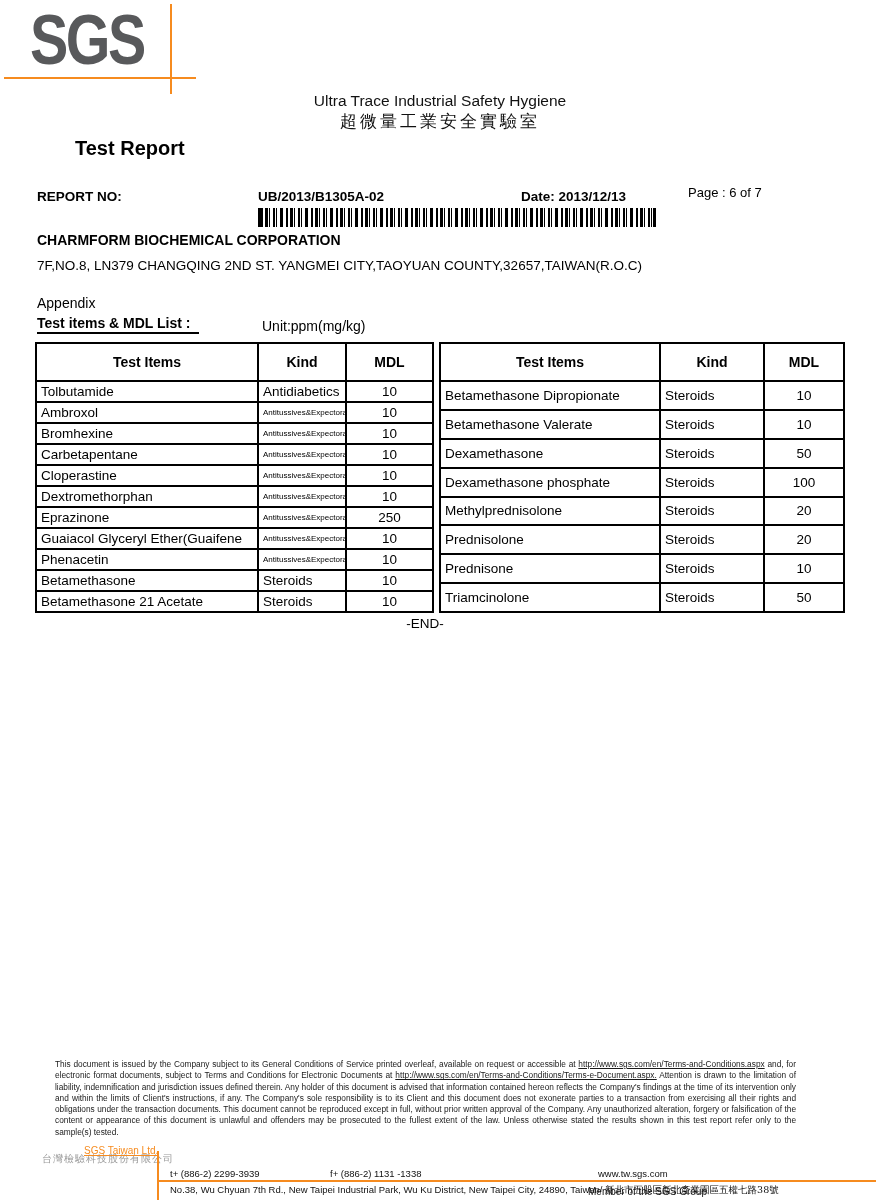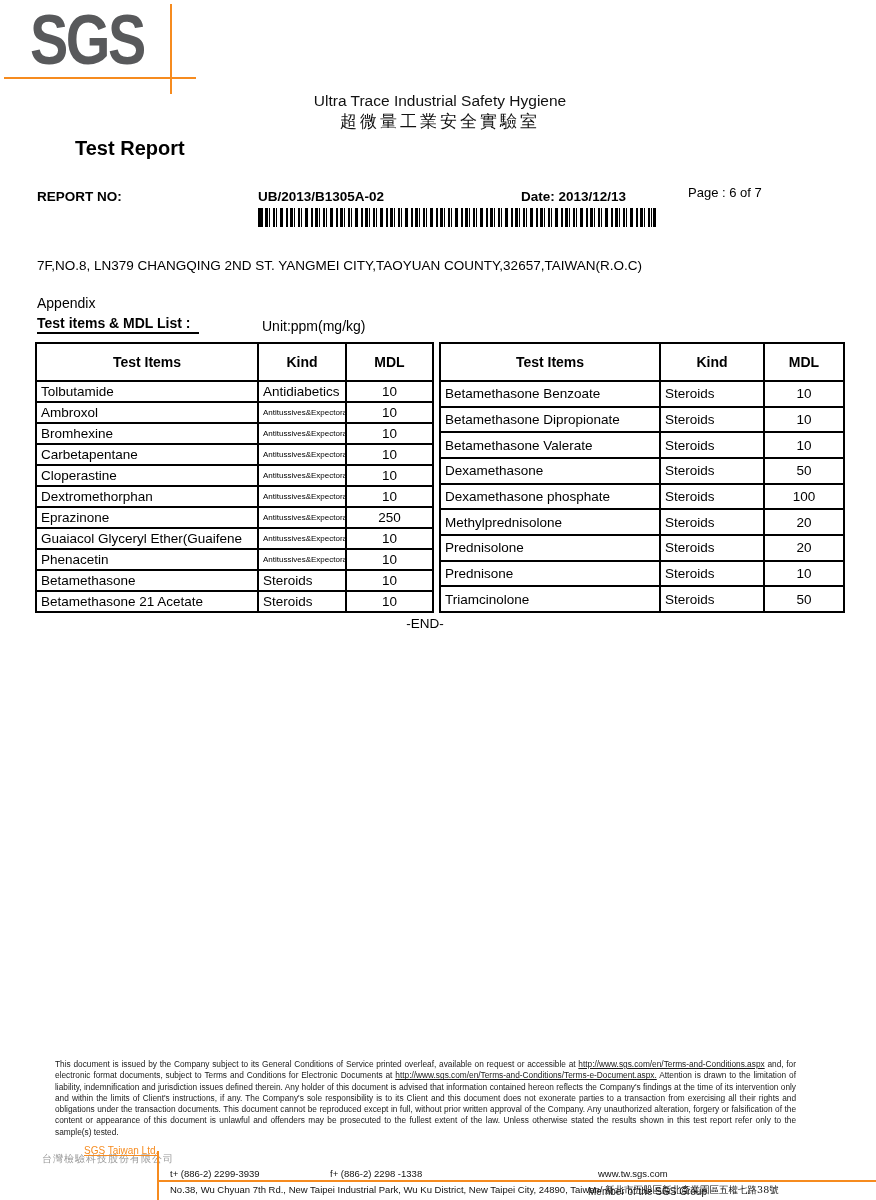--- a/index.html
+++ b/index.html
@@ -119,20 +119,21 @@
 
   <div id="report-title" class="abs">Test Report</div>
 
   <div id="report-no-label" class="abs info-line">REPORT NO:</div>
   <div id="report-no" class="abs info-line">UB/2013/B1305A-02</div>
   <div id="date-line" class="abs info-line">Date:  2013/12/13</div>
   <div id="page-no" class="abs">Page : 6 of 7</div>
 
   <div id="barcode" class="abs"></div>
 
+  <div id="client-name" class="abs">CHARMFORM BIOCHEMICAL CORPORATION</div>
   <div id="client-address" class="abs">7F,NO.8, LN379 CHANGQING 2ND ST. YANGMEI CITY,TAOYUAN COUNTY,32657,TAIWAN(R.O.C)</div>
 
   <div id="appendix-title" class="abs">Appendix</div>
   <div id="appendix-subtitle" class="abs">Test items &amp; MDL List : </div>
   <div id="unit-label" class="abs">Unit:ppm(mg/kg)</div>
 
   <div id="tables" class="abs">
     <table id="table-left">
       <colgroup>
           <col style="width:222px">
@@ -212,25 +213,20 @@
         </colgroup>
       <thead>
           <tr>
             <th>Test Items</th>
             <th>Kind</th>
             <th>MDL</th>
           </tr>
         </thead>
       <tbody>
           <tr>
-            <td class="test-item-cell">Betamethasone Benzoate</td>
-            <td class="kind-cell">Steroids</td>
-            <td class="mdl-cell">10</td>
-          </tr>
-          <tr>
             <td class="test-item-cell">Betamethasone Dipropionate</td>
             <td class="kind-cell">Steroids</td>
             <td class="mdl-cell">10</td>
           </tr>
           <tr>
             <td class="test-item-cell">Betamethasone Valerate</td>
             <td class="kind-cell">Steroids</td>
             <td class="mdl-cell">10</td>
           </tr>
           <tr>
@@ -270,17 +266,17 @@
   <div id="end-marker" class="abs">-END-</div>
 
   <div id="disclaimer" class="abs"><span>This document is issued by the Company subject to its General Conditions of Service printed overleaf, available on request or accessible at </span><span class="link">http://www.sgs.com/en/Terms-and-Conditions.aspx</span><span> and, for electronic format documents, subject to Terms and Conditions for Electronic Documents at </span><span class="link">http://www.sgs.com/en/Terms-and-Conditions/Terms-e-Document.aspx.</span><span> Attention is drawn to the limitation of liability, indemnification and jurisdiction issues defined therein. Any holder of this document is advised that information contained hereon reflects the Company's findings at the time of its intervention only and within the limits of Client's instructions, if any. The Company's sole responsibility is to its Client and this document does not exonerate parties to a transaction from exercising all their rights and obligations under the transaction documents. This document cannot be reproduced except in full, without prior written approval of the Company. Any unauthorized alteration, forgery or falsification of the content or appearance of this document is unlawful and offenders may be prosecuted to the fullest extent of the law. Unless otherwise stated the results shown in this test report refer only to the sample(s) tested.</span></div>
 
   <div id="footer-company-zh" class="abs">台灣檢驗科技股份有限公司</div>
   <div id="footer-company" class="abs">SGS Taiwan Ltd.</div>
   <div id="footer-vline" class="abs"></div>
   <div id="footer-hline" class="abs"></div>
   <div id="footer-address" class="abs"><span>No.38, Wu Chyuan 7th Rd., New Taipei Industrial Park, Wu Ku District, New Taipei City, 24890, Taiwan/ </span><span class="zh">新北市五股區新北產業園區五權七路38號</span></div>
   <div id="footer-tel" class="abs">t+ (886-2) 2299-3939</div>
-  <div id="footer-fax" class="abs">f+ (886-2) 2298 -1338</div>
+  <div id="footer-fax" class="abs">f+ (886-2) 1131 -1338</div>
   <div id="footer-web" class="abs">www.tw.sgs.com</div>
   <div id="footer-member" class="abs">Member of the SGS Group</div>
 
 </div>
 
 </body></html>

